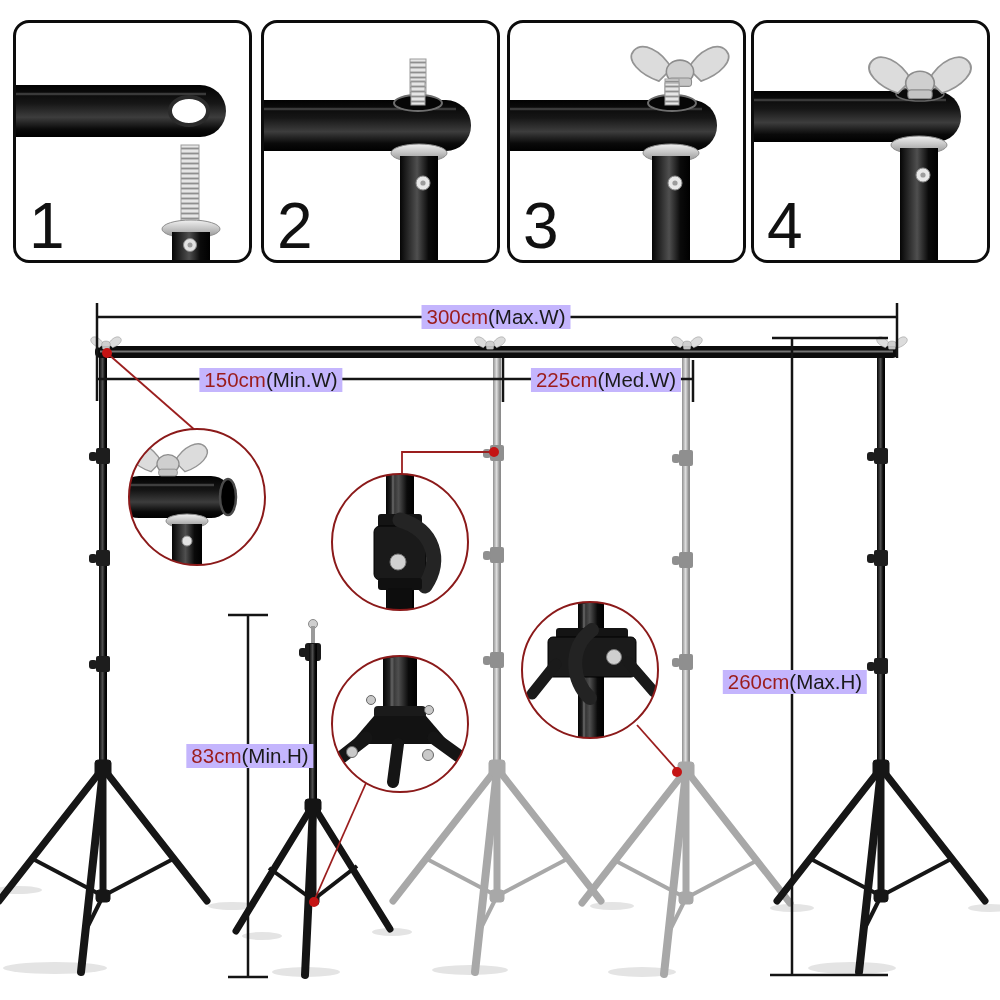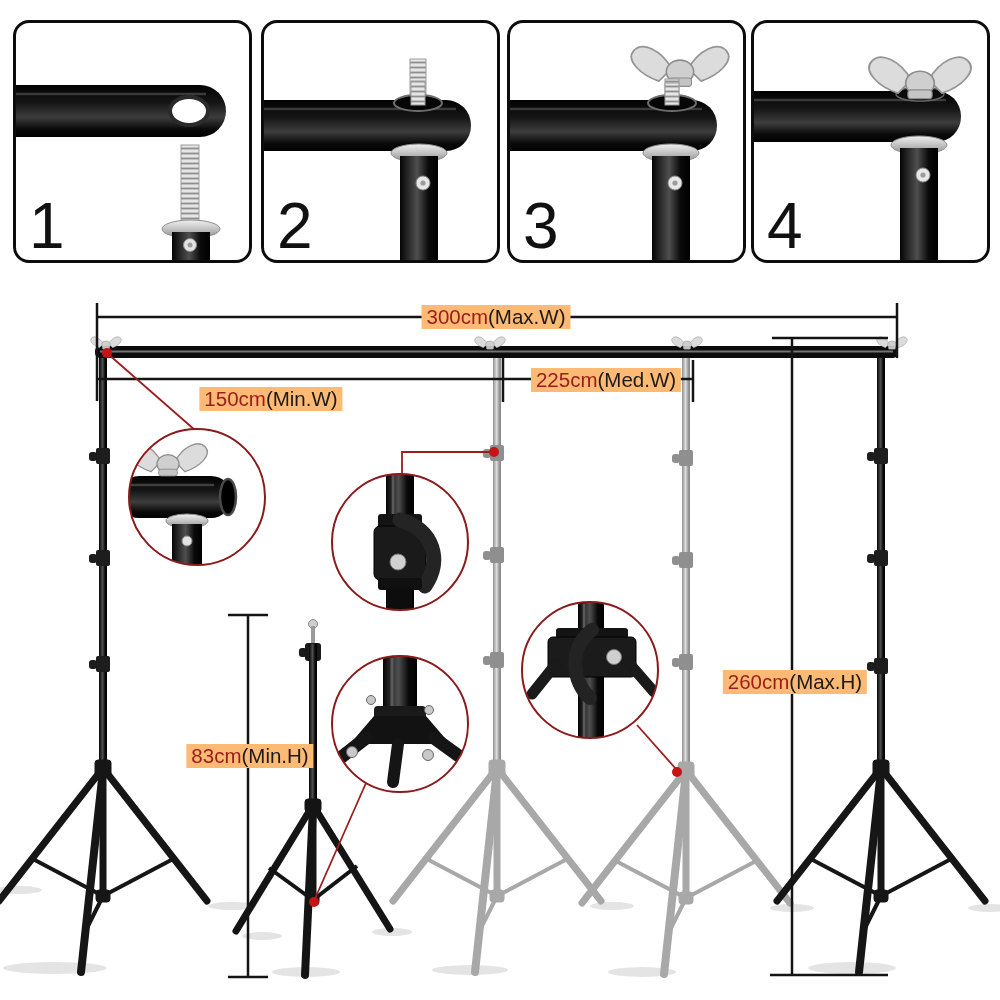--- a/index.html
+++ b/index.html
@@ -4,21 +4,21 @@
 <style>
   html,body{margin:0;padding:0;background:#fff;}
   #stage{position:relative;width:1000px;height:1000px;background:#fff;overflow:hidden;
          font-family:"Liberation Sans",sans-serif;}
   .step-panel{position:absolute;top:20px;width:233px;height:237px;border:3px solid #0c0c0c;
               border-radius:16px;overflow:hidden;background:#fff;}
   .step-panel svg{display:block;width:100%;height:100%;}
   .step-number{position:absolute;left:13px;bottom:2px;font-size:64px;line-height:1;
                color:#111;font-weight:400;}
   #main-art{position:absolute;left:0;top:0;width:1000px;height:1000px;}
-  .dim-label{position:absolute;transform:translate(-50%,-50%);background:#fdba74;
+  .dim-label{position:absolute;transform:translate(-50%,-50%);background:#c4b5fd;
              padding:0 5px;font-size:20.5px;white-space:nowrap;z-index:5;}
   .dim-red{color:#9B1C1C;}
   .dim-dark{color:#1a1a1a;}
 </style>
 </head>
 <body>
 
 <div id="stage">
 
   <svg width="0" height="0" style="position:absolute" aria-hidden="true">
@@ -261,21 +261,21 @@
         <path d="M592,630 C 568,648 572,682 590,698" stroke="#232323" stroke-width="14" fill="none" stroke-linecap="round"></path>
         <circle cx="614" cy="657" r="7.5" fill="#cfcfcf" stroke="#777"></circle>
       </g>
       <circle cx="590" cy="670" r="68" fill="none" stroke="#8B1A1A" stroke-width="2"></circle>
     </g>
   </svg>
 
   <div class="dim-label" style="left:496px;top:317px">
     <span class="dim-red">300cm</span><span class="dim-dark">(Max.W)</span>
   </div>
-  <div class="dim-label" style="left:271px;top:399px">
+  <div class="dim-label" style="left:271px;top:380px">
     <span class="dim-red">150cm</span><span class="dim-dark">(Min.W)</span>
   </div>
   <div class="dim-label" style="left:606px;top:380px">
     <span class="dim-red">225cm</span><span class="dim-dark">(Med.W)</span>
   </div>
   <div class="dim-label" style="left:795px;top:682px">
     <span class="dim-red">260cm</span><span class="dim-dark">(Max.H)</span>
   </div>
   <div class="dim-label" style="left:250px;top:756px">
     <span class="dim-red">83cm</span><span class="dim-dark">(Min.H)</span>

